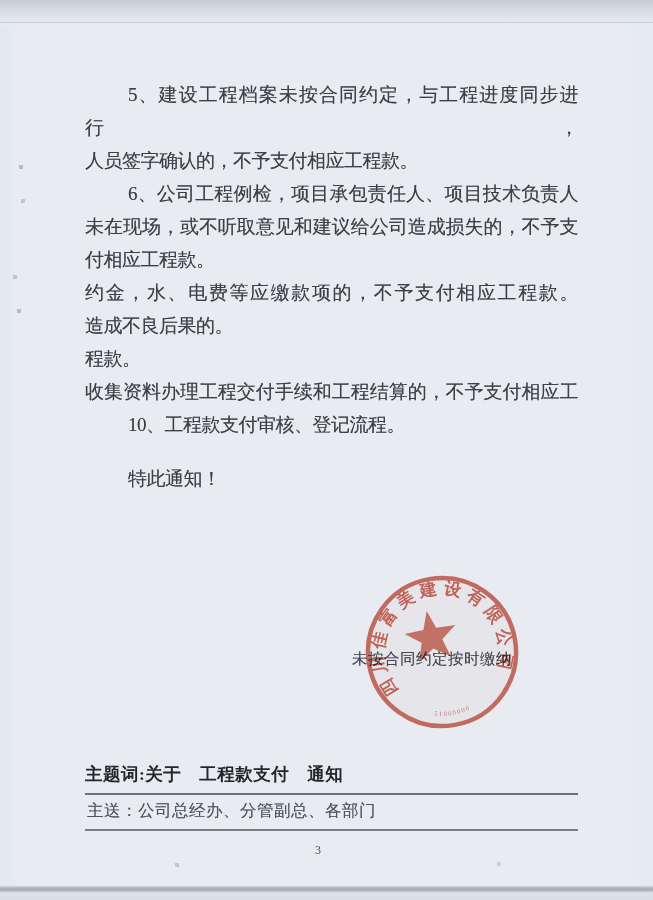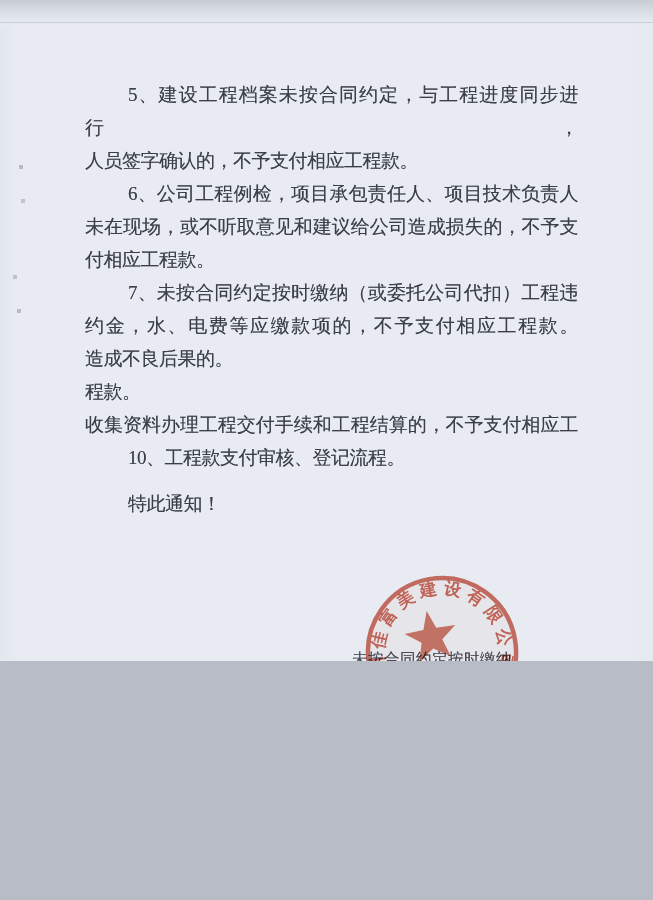--- a/index.html
+++ b/index.html
@@ -2,21 +2,21 @@
 <html><head>
 <meta charset="utf-8">
 <style>
   html,body{margin:0;padding:0;}
   body{
     font-family:"Liberation Serif","DejaVu Serif",serif;
     background:#b7bcc6;
   }
   .page{
     position:relative;
-    width:653px;height:661px;
+    width:653px;height:900px;
     margin:0 auto;
     background:linear-gradient(90deg,#e3e7ee 0,#e8ecf2 3%,#e8ecf2 96%,#e5e9f0 100%);
     overflow:hidden;
   }
   
   .top-shade{position:absolute;left:0;top:0;width:100%;height:26px;
     background:linear-gradient(180deg,#c7cbd3 0,#d9dde4 45%,#e4e8ef 80%,#e8ecf2 100%);}
   .fold-line{position:absolute;left:0;top:22px;width:100%;height:1px;background:rgba(165,171,182,.45);}
   .bottom-edge{position:absolute;left:0;top:886px;width:100%;height:6px;
     background:linear-gradient(180deg,#ced2da 0,#a2a8b4 55%,#c4cad4 100%);}
@@ -32,21 +32,21 @@
   
   .doc-body{
     position:absolute;left:85px;top:78px;width:493px;
     font-size:19px;line-height:33px;letter-spacing:-0.5px;
     color:#3b3f48;
     text-shadow:0 0 .5px rgba(59,63,72,.55);
   }
   .bline{white-space:nowrap;}
   .bline.fill{white-space:normal;text-align:justify;text-align-last:justify;}
   .bline.indent{text-indent:43px;}
-  .bline.closing{margin-top:13px;}
+  .bline.closing{margin-top:21px;}
   
   .date-line{
     position:absolute;left:352px;top:649px;
     font-size:15.5px;letter-spacing:.5px;color:#474b55;white-space:nowrap;
     text-shadow:0 0 .5px rgba(71,75,85,.5);
   }
   
   .seal{position:absolute;left:360px;top:570px;width:164px;height:164px;
     mix-blend-mode:multiply;opacity:.92;}
   .seal text{font-family:"Liberation Serif","DejaVu Serif",serif;}
@@ -78,21 +78,20 @@
   <div class="top-shade"></div>
   <div class="fold-line"></div>
   <div class="specks"></div>
 
   <div class="doc-body">
     <div class="bline fill indent">5、建设工程档案未按合同约定，与工程进度同步进行，</div>
     <div class="bline">人员签字确认的，不予支付相应工程款。</div>
     <div class="bline fill indent">6、公司工程例检，项目承包责任人、项目技术负责人</div>
     <div class="bline fill">未在现场，或不听取意见和建议给公司造成损失的，不予支</div>
     <div class="bline">付相应工程款。</div>
-    <div class="bline fill indent">7、未按合同约定按时缴纳（或委托公司代扣）工程违</div>
     <div class="bline fill">约金，水、电费等应缴款项的，不予支付相应工程款。</div>
     <div class="bline">造成不良后果的。</div>
     <div class="bline">程款。</div>
     <div class="bline fill">收集资料办理工程交付手续和工程结算的，不予支付相应工</div>
     <div class="bline indent">10、工程款支付审核、登记流程。</div>
     <div class="bline indent closing">特此通知！</div>
   </div>
 
   <div class="date-line">未按合同约定按时缴纳</div>
 
@@ -106,19 +105,27 @@
       <text font-size="17" font-weight="600" fill="#c94e3b" letter-spacing="5.5" opacity="0.9">
         <textPath href="#arcPath" startOffset="50%" text-anchor="middle">四川佳富美建设有限公司</textPath>
       </text>
       <polygon points="82,47 88.5,65.1 107.7,65.7 92.5,77.4 97.9,95.8 82,85 66.1,95.8 71.5,77.4 56.3,65.7 75.5,65.1" fill="#c8503c" opacity="0.82" transform="translate(-8,-8)"></polygon>
       <text font-size="6.5" fill="#c94e3b" letter-spacing="1.5" opacity="0.8">
         <textPath href="#codePath" startOffset="50%" text-anchor="middle">51000000</textPath>
       </text>
     </g>
   </svg>
 
+  <div class="footer">
+    <div class="subject-row">
+      <span>主题词:</span><span>关于　工程款支付　通知</span>
+    </div>
+    <div class="recipients-row">
+      <span>主送：</span><span>公司总经办、分管副总、各部门</span>
+    </div>
+  </div>
 
   <div class="page-number">3</div>
 
   <div class="bottom-edge"></div>
   <div class="below-edge"></div>
 
 </div>
 
 </body></html>

